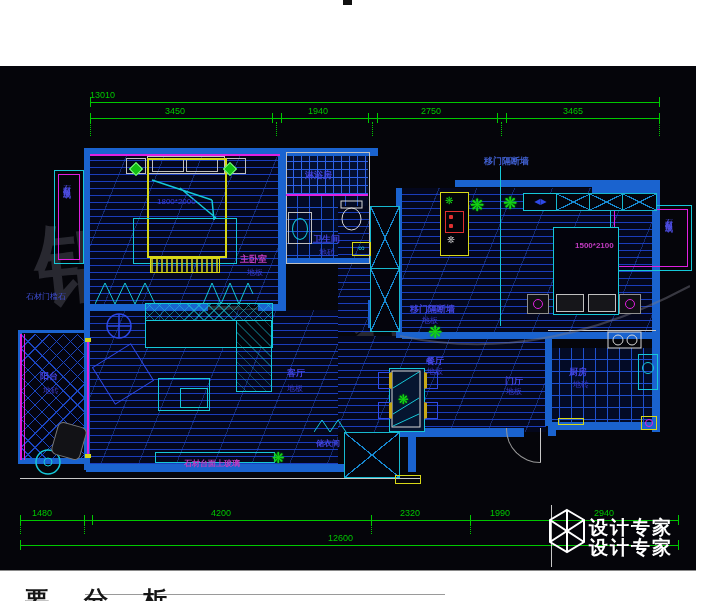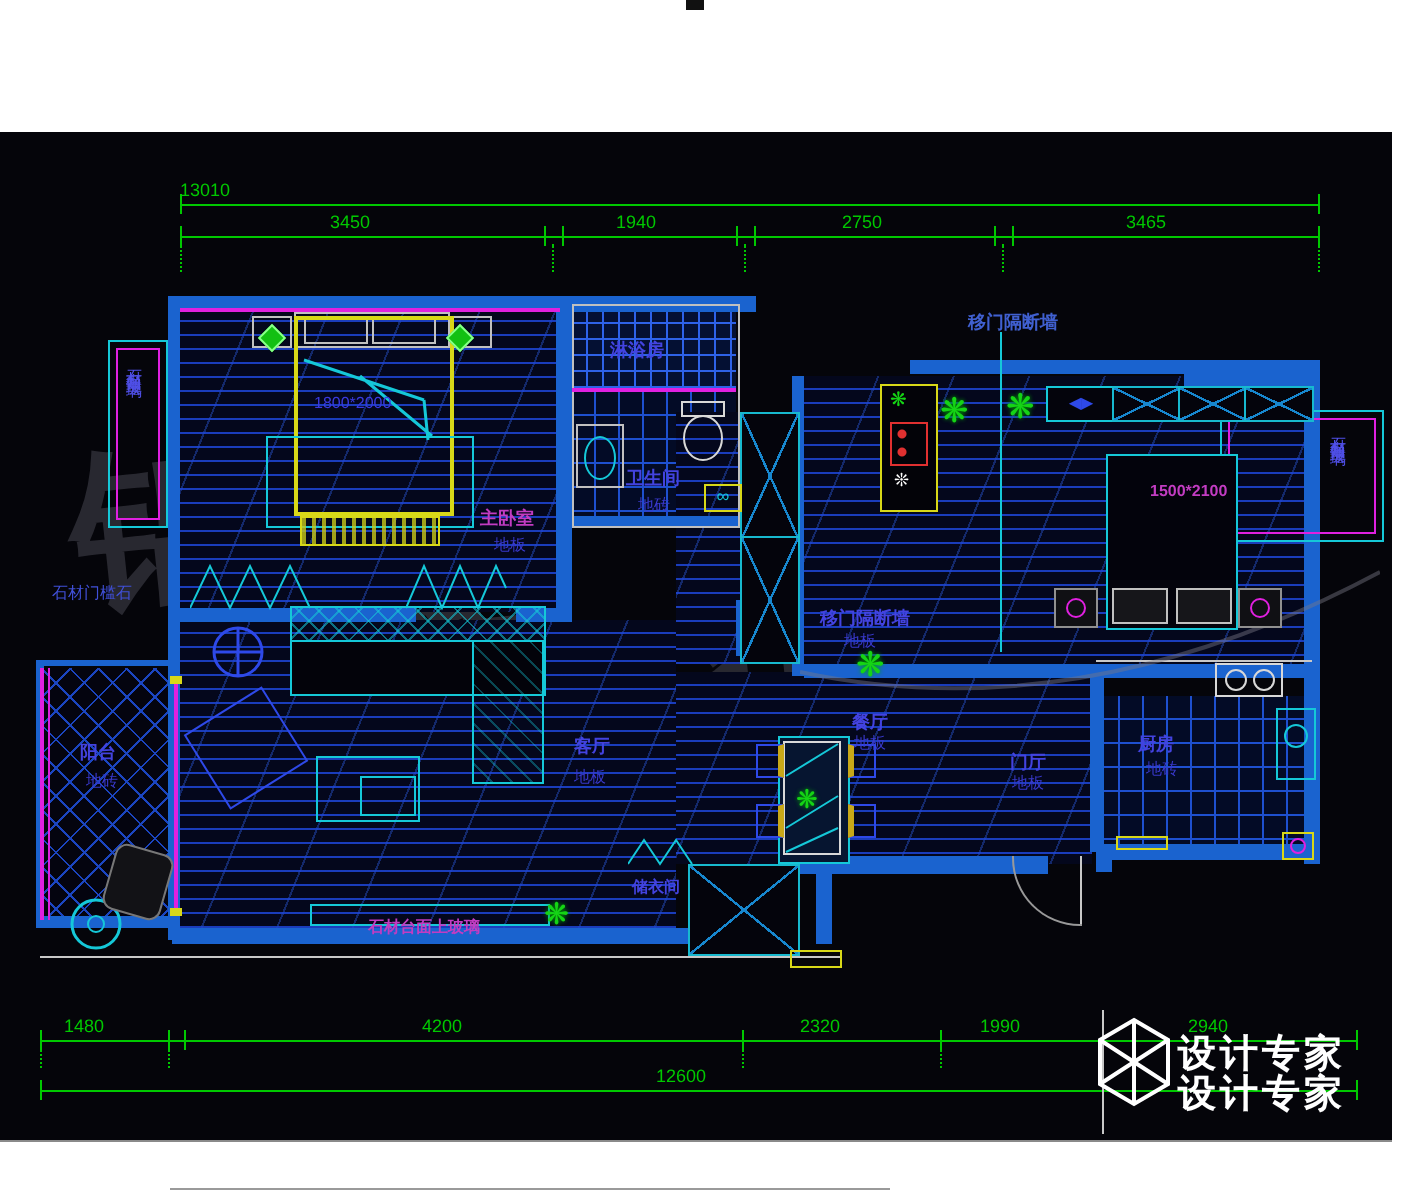--- a/index.html
+++ b/index.html
@@ -298,14 +298,17 @@
         <line x1="22" y1="24" x2="22" y2="45"></line>
         <polyline points="5,35 22,24 39,35"></polyline>
         <line x1="22" y1="3" x2="22" y2="24"></line>
       </g>
     </svg>
     <span class="a logo-line z7" style="left:589px;top:452px">设计专家</span>
     <span class="a logo-line z7" style="left:589px;top:472px">设计专家</span>
   </div>
 
   <div class="a" style="left:85px;top:594px;width:360px;height:1px;background:#9a9a9a"></div>
+  <div class="a" style="left:25px;top:584px;width:320px;height:17px;overflow:hidden">
+    <span style="font-size:24px;font-weight:bold;color:#161616;letter-spacing:35px;font-family:'DejaVu Sans','Liberation Sans',sans-serif">要分析</span>
+  </div>
 
 </div>
 
 </body></html>

